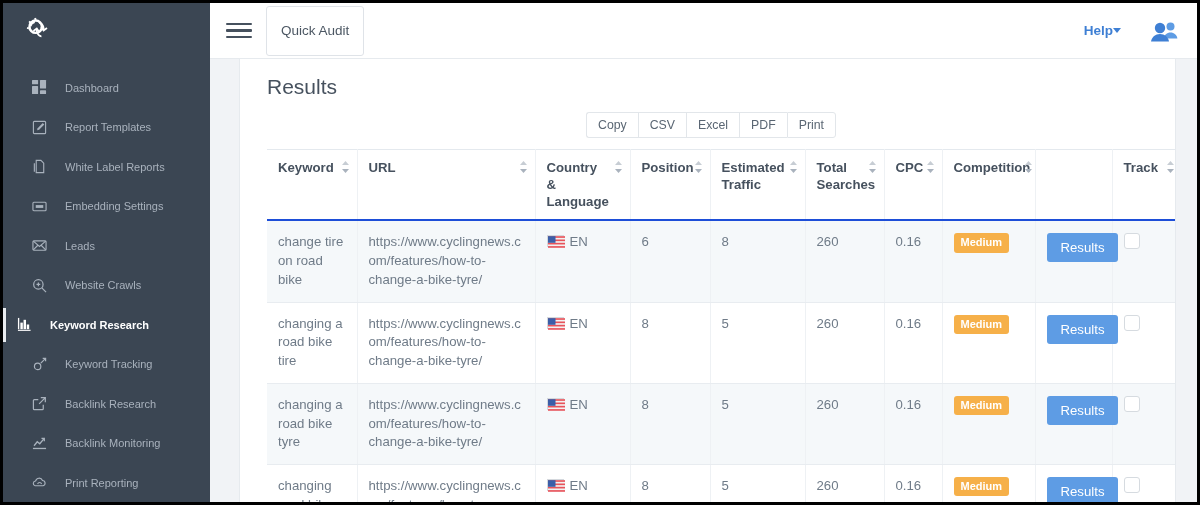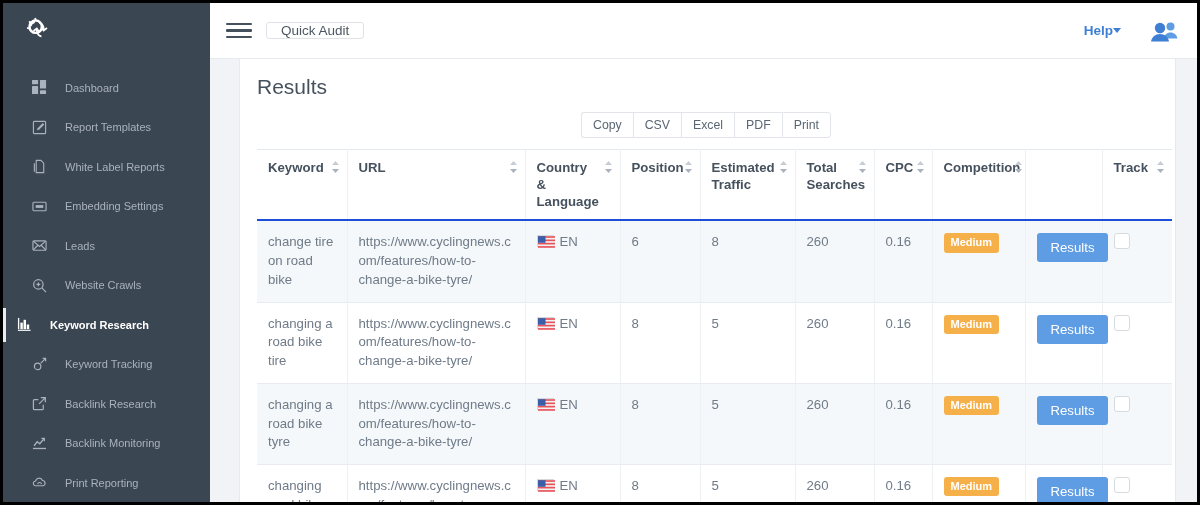--- a/index.html
+++ b/index.html
@@ -106,21 +106,21 @@
     border: 1px solid #eceff3;
     border-radius: 3px;
     padding: 0 11px;
     font-size: 13.5px;
     color: #5a6673;
     font-family: "Liberation Sans", sans-serif;
     outline: none;
   }
   .url-input::placeholder { color: #9aa4b0; }
   .quick-audit {
-    height: 17px;
+    height: 50px;
     padding: 0 14px;
     background: #ffffff;
     border: 1px solid #dfe3e8;
     border-radius: 3px;
     font-size: 13.5px;
     color: #4c5763;
     cursor: pointer;
     font-family: "Liberation Sans", sans-serif;
     white-space: nowrap;
   }
@@ -150,21 +150,21 @@
     background: #ffffff;
   }
   .content-gutter {
     width: 30px; flex: 0 0 30px;
     background: #f1f3f6;
     border-right: 1px solid #e6eaee;
   }
   .content {
     flex: 1 1 auto;
     min-width: 0;
-    padding: 16px 0 0 17px;
+    padding: 16px 0 0 27px;
     overflow: hidden;
     position: relative;
   }
   .page-title {
     font-size: 21px;
     color: #46515e;
     font-weight: normal;
     margin-bottom: 13px;
   }
   .table-tools {

